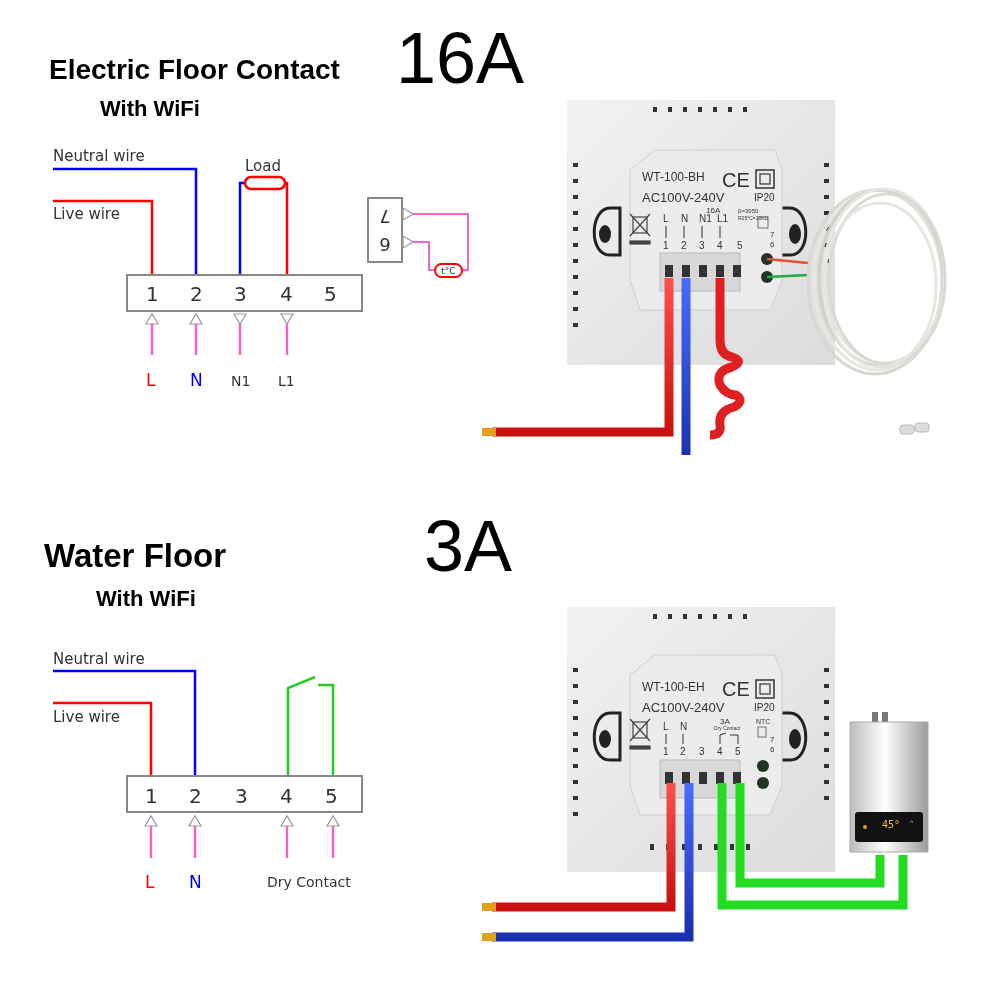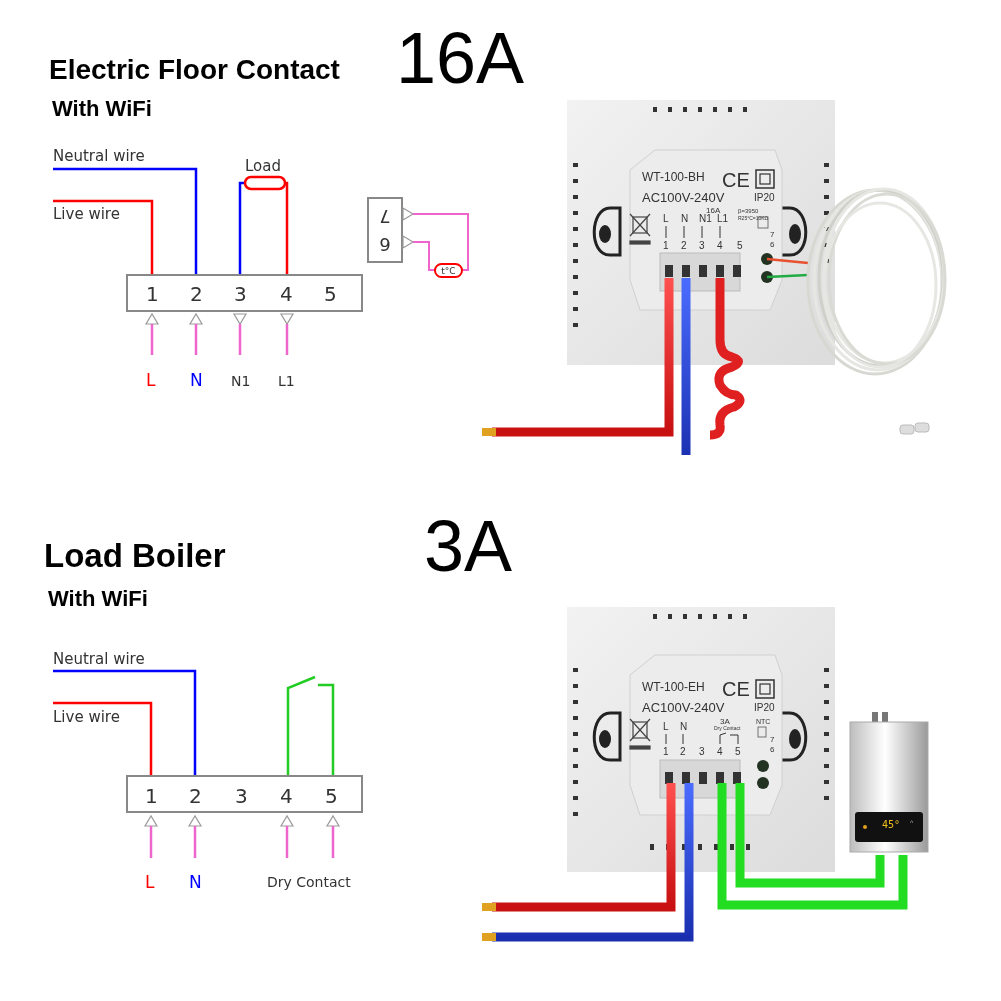--- a/index.html
+++ b/index.html
@@ -1,19 +1,19 @@
 <!DOCTYPE html>
 <html><head>
 <meta charset="utf-8">
 <style>
   html,body{margin:0;padding:0;background:#fff;}
   body{width:1001px;height:1001px;position:relative;overflow:hidden;font-family:"Liberation Sans",sans-serif;}
   .abs{position:absolute;}
   .h1{font-family:"Liberation Sans",sans-serif;font-weight:bold;font-size:28px;color:#000;white-space:nowrap;}
-  .h2{font-family:"Liberation Sans",sans-serif;font-weight:bold;font-size:22px;color:#000;white-space:nowrap;}
+  .h2{font-family:"Liberation Sans",sans-serif;font-weight:bold;font-size:22px;color:#000;white-space:nowrap;margin-left:48px;}
   .amp{font-family:"Liberation Sans",sans-serif;font-size:72px;color:#000;white-space:nowrap;line-height:1;}
   svg text{font-family:"DejaVu Sans",sans-serif;}
   .lbl{font-size:15px;fill:#333;}
   .num{font-size:20px;fill:#333;}
   .dev text{font-family:"Liberation Sans",sans-serif;fill:#333;}
 </style>
 </head>
 <body>
 
 <div class="abs h1" style="left:49px;top:54px;">Electric Floor Contact</div>
@@ -191,21 +191,21 @@
     <ellipse cx="408" cy="185" rx="64" ry="90"></ellipse>
     <ellipse cx="411" cy="183" rx="62" ry="88" stroke="#d0d0ca"></ellipse>
     <ellipse cx="414" cy="181" rx="60" ry="87"></ellipse>
     <ellipse cx="417" cy="184" rx="58" ry="85" stroke="#dadad4"></ellipse>
     <ellipse cx="410" cy="190" rx="56" ry="82"></ellipse>
     <rect x="430" y="330" width="14" height="9" rx="3" fill="#ddd" stroke="#bbb" stroke-width="1"></rect>
     <rect x="445" y="328" width="14" height="9" rx="3" fill="#ddd" stroke="#bbb" stroke-width="1"></rect>
   </g>
 </svg>
 
-<div class="abs h1" style="left:44px;top:537px;font-size:33px;">Load Boiler</div>
+<div class="abs h1" style="left:44px;top:537px;font-size:33px;">Water Floor</div>
 <div class="abs h2" style="left:48px;top:586px;">With WiFi</div>
 <div class="abs amp" style="left:424px;top:510px;">3A</div>
 
 <svg class="abs" style="left:0;top:640px;" width="400" height="260">
   <text class="lbl" x="53" y="24">Neutral wire</text>
   <polyline points="53,31 195,31 195,136" fill="none" stroke="#0000ff" stroke-width="2.5"></polyline>
   <text class="lbl" x="53" y="82">Live wire</text>
   <polyline points="53,63 151,63 151,136" fill="none" stroke="#ff0000" stroke-width="2.5"></polyline>
   <g fill="none" stroke="#22cc22" stroke-width="2.5">
     <polyline points="288,136 288,48 315,37"></polyline>

